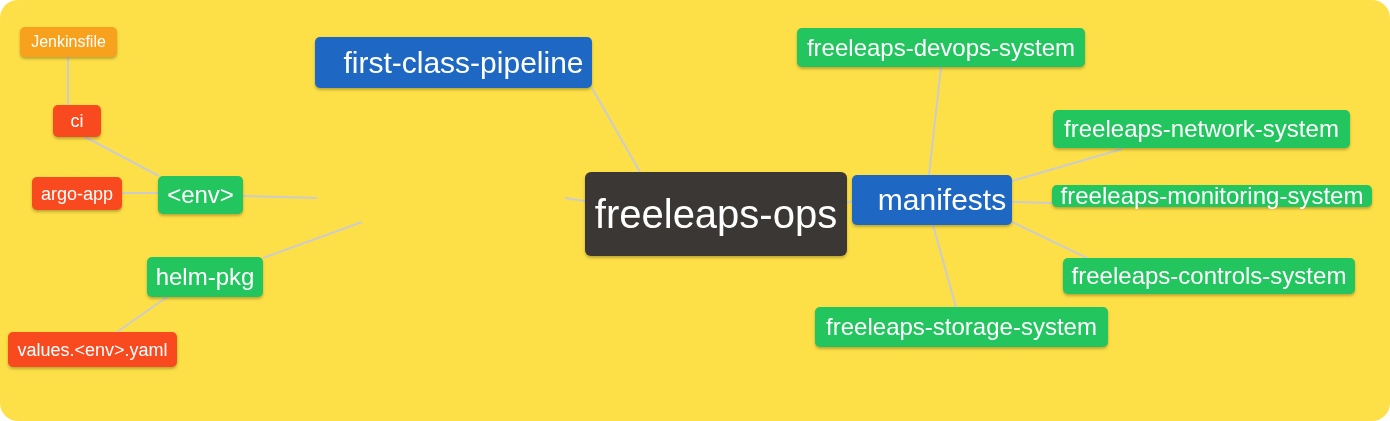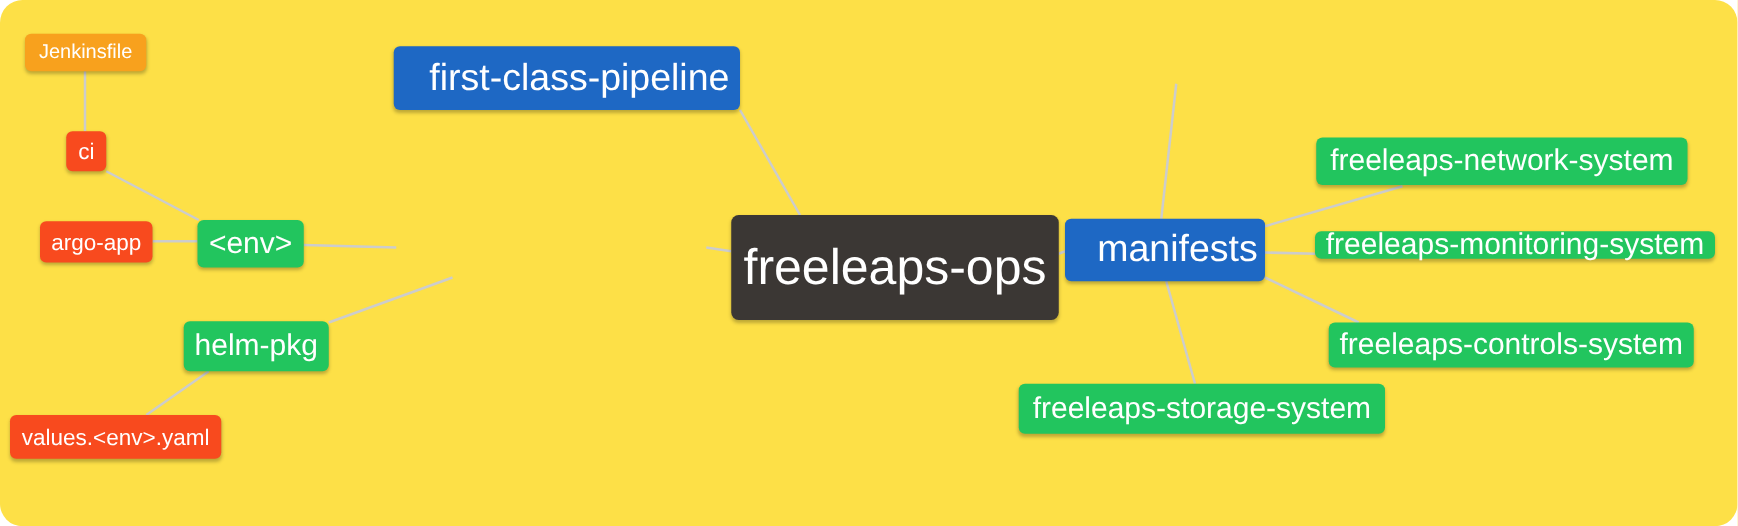--- a/index.html
+++ b/index.html
@@ -50,37 +50,38 @@
     <line class="edge" x1="847" y1="203" x2="852" y2="201"></line>
     <line class="edge" x1="929" y1="175" x2="941" y2="67"></line>
     <line class="edge" x1="1012" y1="181" x2="1122" y2="149"></line>
     <line class="edge" x1="1012" y1="202" x2="1052" y2="203"></line>
     <line class="edge" x1="1012" y1="222" x2="1087" y2="258"></line>
     <line class="edge" x1="933" y1="225" x2="956" y2="307"></line>
   </svg>
 
   <div class="node bud" style="left:20px; top:27px; width:97px; height:30px">Jenkinsfile</div>
 
-  <div class="node twig" style="left:53px; top:105px; width:32px; height:32px">ci</div>
+  <div class="node twig" style="left:53px; top:105px; width:48px; height:32px">ci</div>
 
   <div class="node leaf" style="left:158px; top:176px; width:85px; height:38px">&lt;env&gt;</div>
 
   <div class="node twig" style="left:32px; top:177px; width:90px; height:33px">argo-app</div>
 
   <div class="node twig" style="left:8px; top:332px; width:169px; height:35px">values.&lt;env&gt;.yaml</div>
 
   <div class="node leaf" style="left:147px; top:257px; width:116px; height:40px">helm-pkg</div>
 
   <div class="node branch" style="left:315px; top:37px; width:277px; height:51px">first-class-pipeline</div>
 
 
   <div class="node root" style="left:585px; top:172px; width:262px; height:84px">freeleaps-ops</div>
 
   <div class="node branch" style="left:852px; top:175px; width:160px; height:50px">manifests</div>
 
+  <div class="node leaf" style="left:797px; top:28px; width:288px; height:39px">freeleaps-devops-system</div>
 
   <div class="node leaf" style="left:1053px; top:110px; width:297px; height:38px">freeleaps-network-system</div>
 
   <div class="node leaf" style="left:1052px; top:185px; width:320px; height:22px">freeleaps-monitoring-system</div>
 
   <div class="node leaf" style="left:1063px; top:258px; width:292px; height:36px">freeleaps-controls-system</div>
 
   <div class="node leaf" style="left:815px; top:307px; width:293px; height:40px">freeleaps-storage-system</div>
 
 </div>

